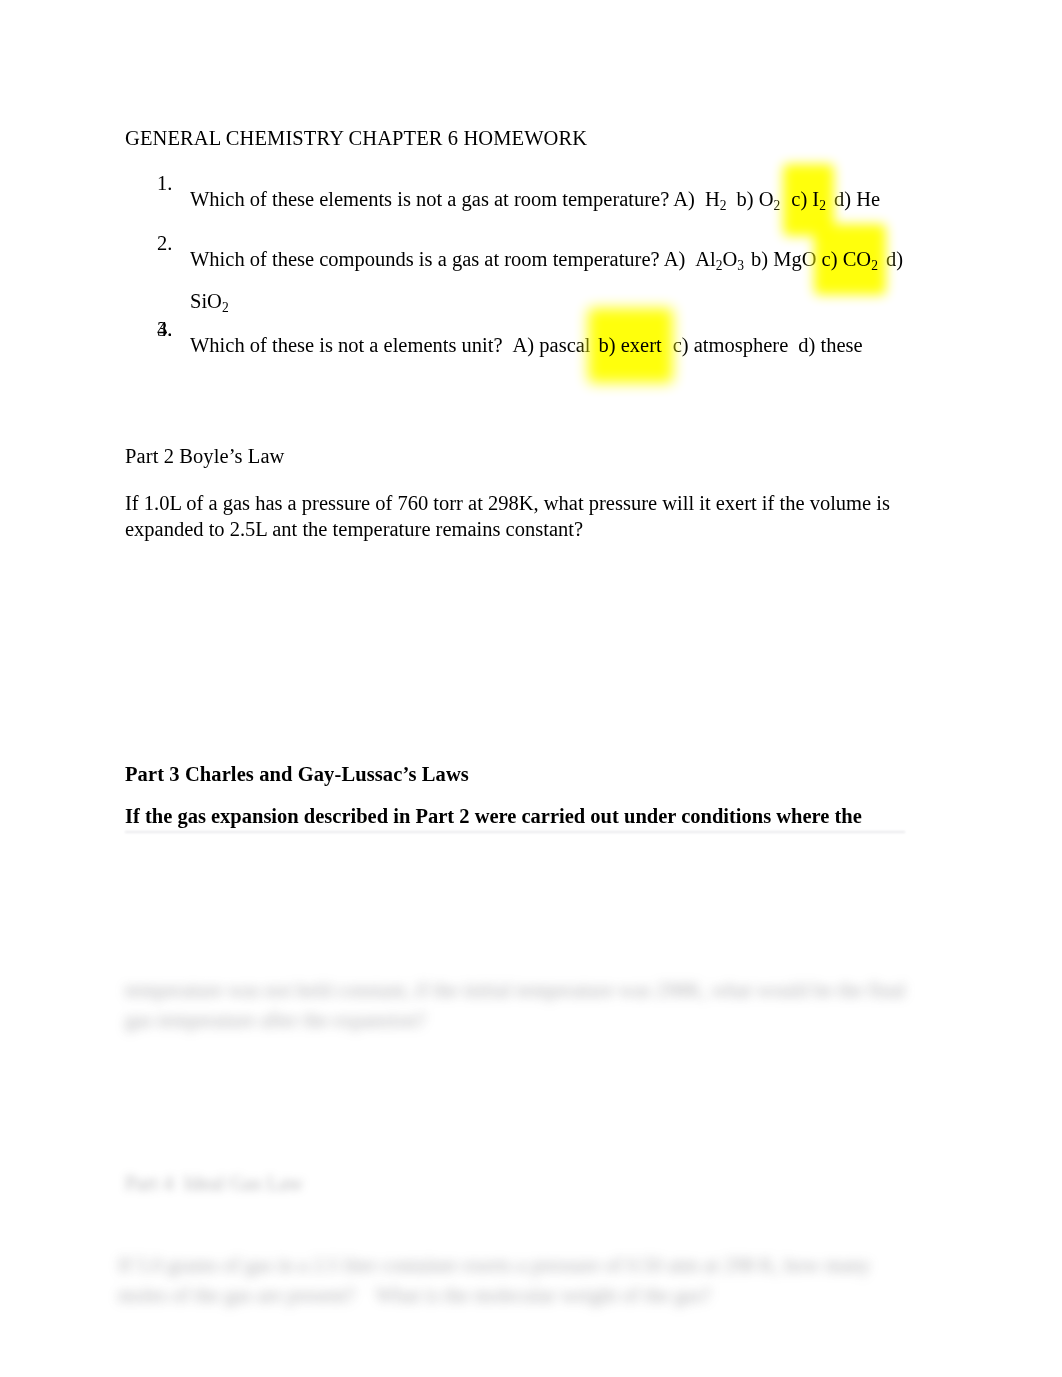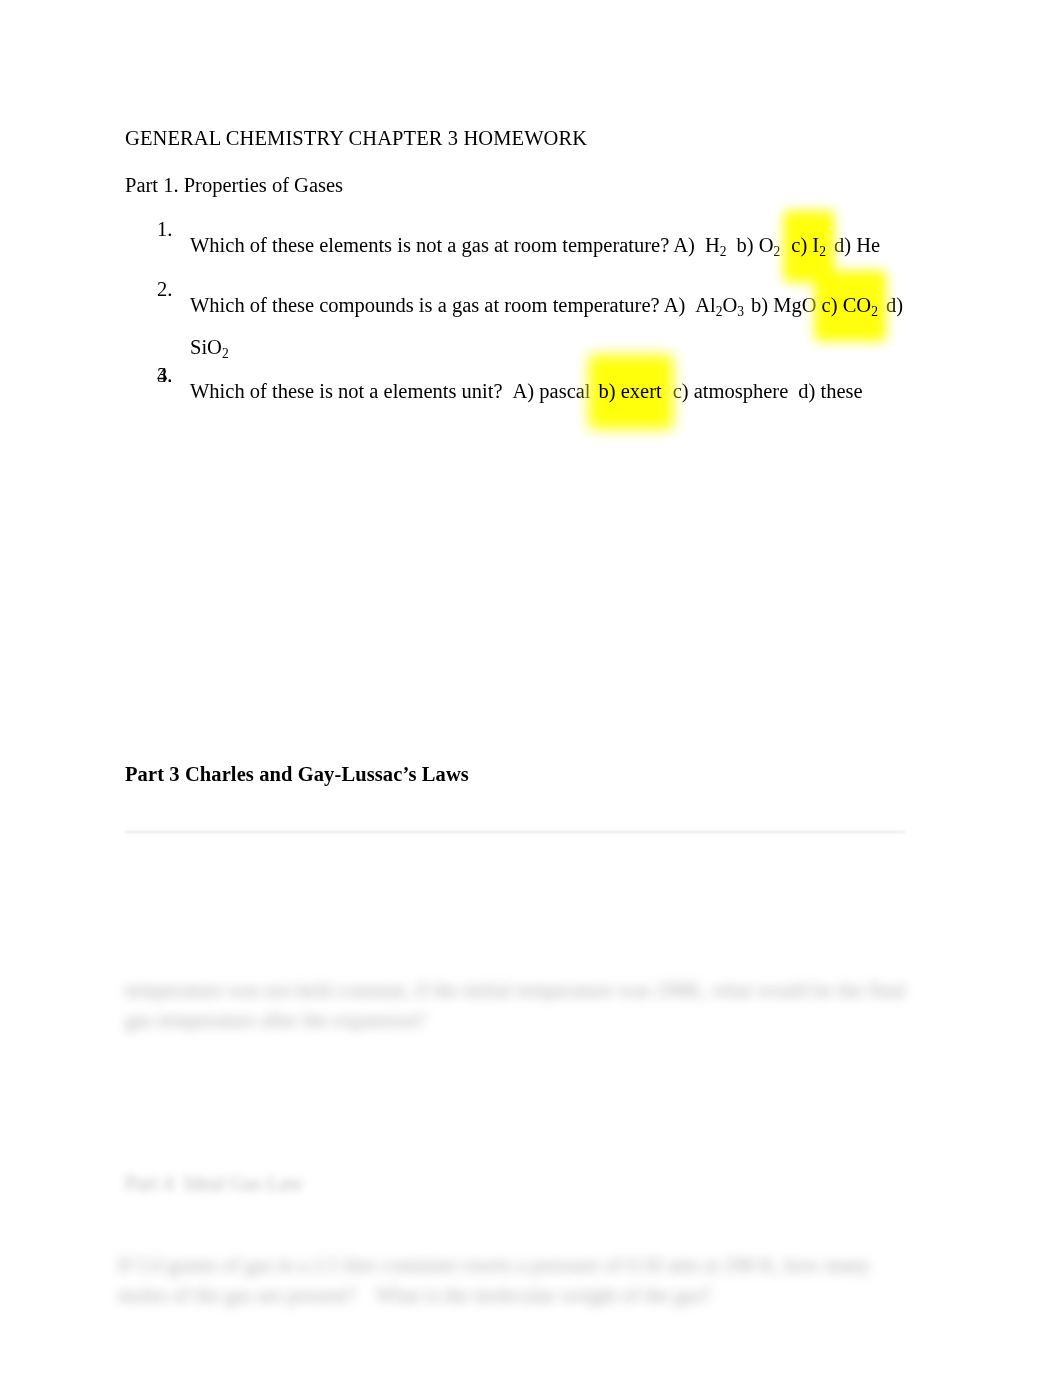--- a/index.html
+++ b/index.html
@@ -125,23 +125,22 @@
     filter: blur(4.2px);
     opacity: 0.50;
   }
 </style>
 </head>
 <body>
 
 <div class="page">
   <div class="doc-body">
 
-    <div class="title-line">GENERAL CHEMISTRY CHAPTER 3 HOMEWORK</div>
+    <div class="title-line">GENERAL CHEMISTRY CHAPTER 6 HOMEWORK</div>
 
-    <div class="para">Part 1. Properties of Gases</div>
 
     <ol class="q-list">
 
       <li class="q-item">
         <span class="q-num">1.</span>
         <span class="q-text"><span>Which of these elements is not a gas at room temperature? A)</span><span class="gap3"></span><span><span>H</span><sub>2</sub></span><span class="gap3"></span><span><span>b)</span>&nbsp;<span>O</span><sub>2</sub></span><span class="gap3"></span><span class="hl"><span>c)</span>&nbsp;<span>I</span><sub>2</sub></span><span class="gap2"></span><span><span>d)</span>&nbsp;<span>He</span></span></span>
       </li>
 
       <li class="q-item">
         <span class="q-num">2.</span>
@@ -153,23 +152,28 @@
       </li>
 
       <li class="q-item">
         <span class="q-num">4.</span>
         <span class="q-text"><span>Which of these is not a elements unit?</span><span class="gap3"></span><span>A) pascal</span><span class="gap2"></span><span class="hl wide">b)  exert</span><span class="gap3"></span><span>c)  atmosphere</span><span class="gap3"></span><span>d)  these</span></span>
       </li>
 
     </ol>
   </div>
 
+  <div style="position:absolute; left:125px; top:442px; width:812px;">
+    <div class="title-line">Part 2 Boyle’s Law</div>
+    <div class="para">If 1.0L of a gas has a pressure of 760 torr at 298K, what pressure will it exert if the volume is expanded to 2.5L ant the temperature remains constant?</div>
+  </div>
 
   <div style="position:absolute; left:125px; top:760px; width:812px;font-weight:bold;">
     <div class="title-line">Part 3  Charles and Gay-Lussac’s Laws</div>
+    <div class="para tight">If the gas expansion described in Part 2 were carried out under conditions where the</div>
   </div>
 
   <div class="blurline" style="top:831px; left:125px; width:780px;"></div>
 
   <div class="blur-block heavy" style="left:125px; top:975px; width:790px;">temperature was not held constant, if the initial temperature was 298K, what would be the final gas temperature after the expansion?</div>
 
   <div class="blur-block soft" style="left:125px; top:1168px; width:400px;">Part 4  Ideal Gas Law</div>
 
   <div class="blur-block heavy" style="left:118px; top:1250px; width:800px;">If 5.0 grams of gas in a 2.5 liter container exerts a pressure of 0.50 atm at 298 K, how many moles of the gas are present?    What is the molecular weight of the gas?</div>
 

